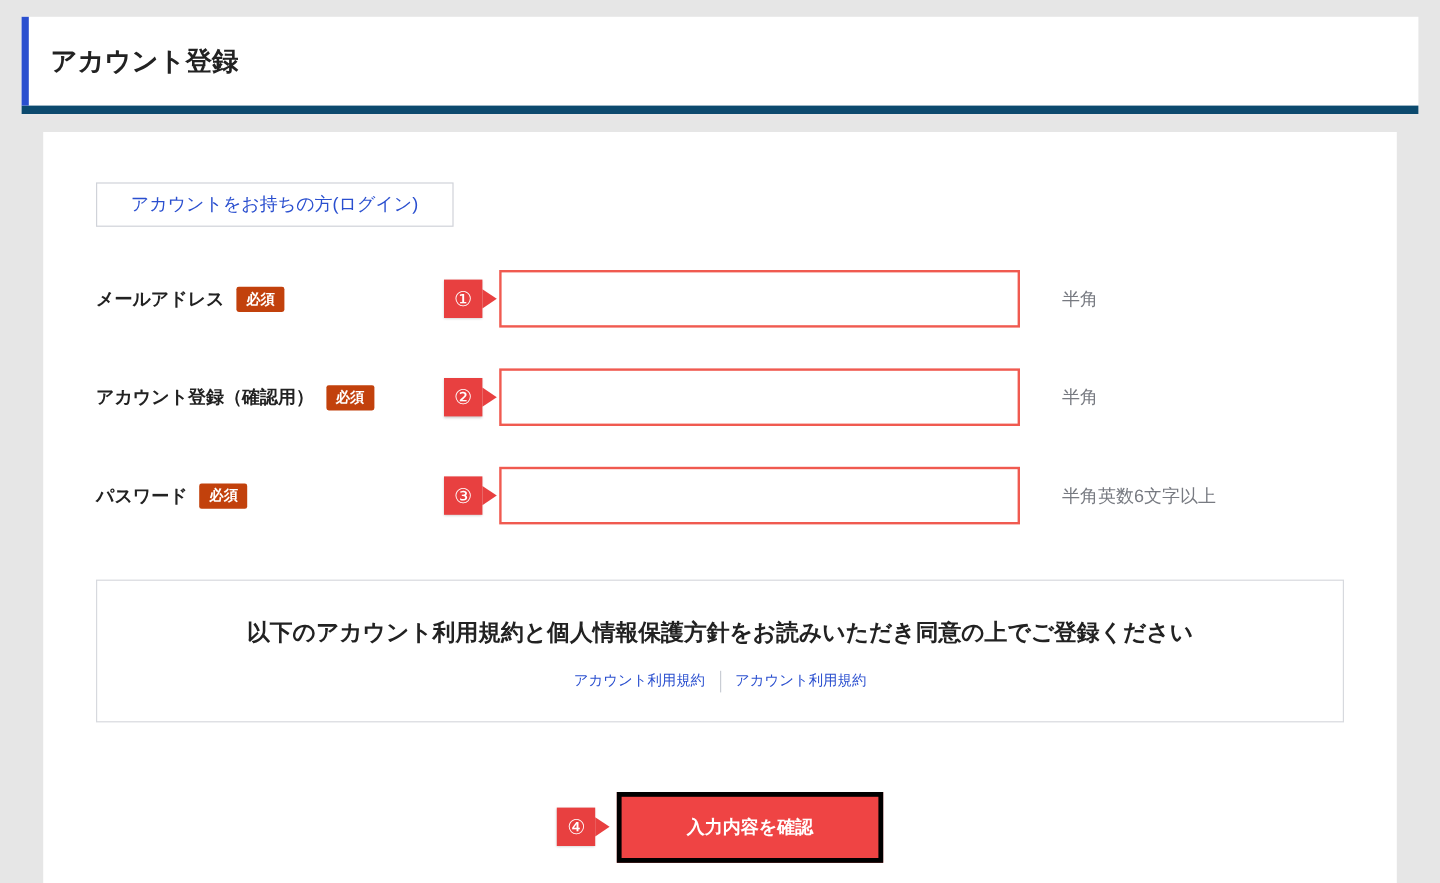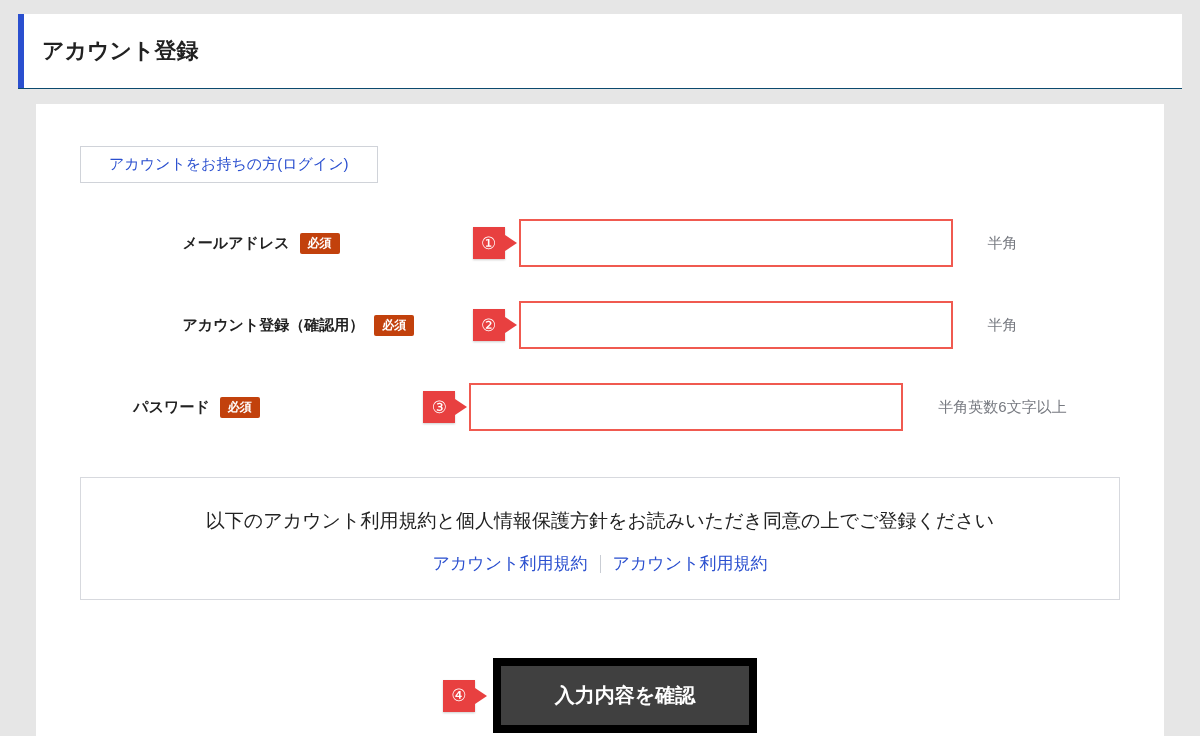--- a/index.html
+++ b/index.html
@@ -7,21 +7,21 @@
     font-family: "Hiragino Kaku Gothic ProN", "Hiragino Sans", Meiryo, sans-serif;
     background: #e6e6e6;
     color: #333;
     font-size: 14px;
   }
   .page-wrap {
     padding: 14px 18px 0 18px;
   }
   .panel {
     background: #fff;
-    border-bottom: 1px solid #0c4a6e;
+    border-bottom: 7px solid #0c4a6e;
   }
   .header {
     border-left: 6px solid #2a4fcf;
     padding: 22px 18px 22px 18px;
   }
   .header h1 {
     font-size: 22px;
     font-weight: 700;
     color: #222;
   }
@@ -44,21 +44,20 @@
     cursor: pointer;
     user-select: none;
     margin-bottom: 36px;
   }
   .form-rows { margin-bottom: 46px; }
   .form-row {
     display: flex;
     align-items: center;
     margin-bottom: 34px;
     position: relative;
-    justify-content: center;
   }
   .form-row:last-child { margin-bottom: 0; }
   .label-col {
     width: 336px;
     display: flex;
     align-items: center;
     gap: 10px;
     font-size: 15px;
     font-weight: 700;
     color: #222;
@@ -114,28 +113,28 @@
     border-left: 12px solid #e84040;
   }
   .terms-box {
     border: 1px solid #d7d9de;
     padding: 30px 20px 24px 20px;
     text-align: center;
     margin-bottom: 58px;
   }
   .terms-heading {
     font-size: 19px;
-    font-weight: 400;
+    font-weight: 700;
     color: #222;
     margin-bottom: 18px;
   }
   .terms-links {
     display: inline-flex;
     align-items: center;
-    font-size: 17px;
+    font-size: 12px;
     color: #2a4fcf;
   }
   .terms-links a {
     color: #2a4fcf;
     text-decoration: none;
     padding: 0 12px;
     cursor: pointer;
   }
   .terms-sep {
     width: 1px;
@@ -144,24 +143,24 @@
     display: inline-block;
   }
   .submit-row {
     display: flex;
     justify-content: center;
     align-items: center;
     position: relative;
     margin-bottom: 10px;
   }
   .submit-btn {
-    background: #404040;
-    border: 8px solid #000000;
+    background: #ef4444;
+    border: 4px solid #000000;
     color: #fff;
-    font-size: 20px;
+    font-size: 15px;
     font-weight: 700;
     padding: 16px 54px;
     cursor: pointer;
   }
   .submit-callout {
     display: flex;
     align-items: center;
     margin-right: 6px;
   }
 </style>

